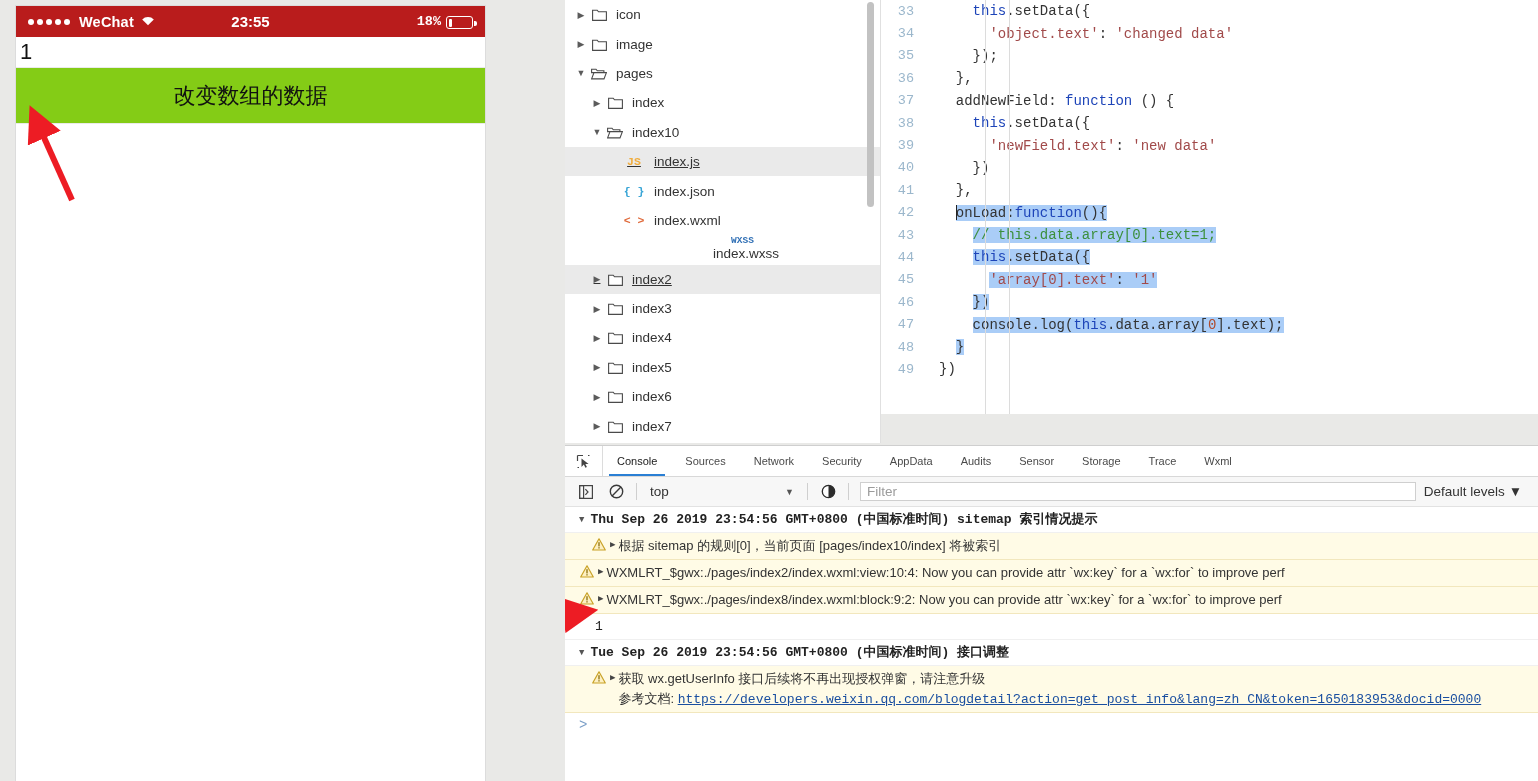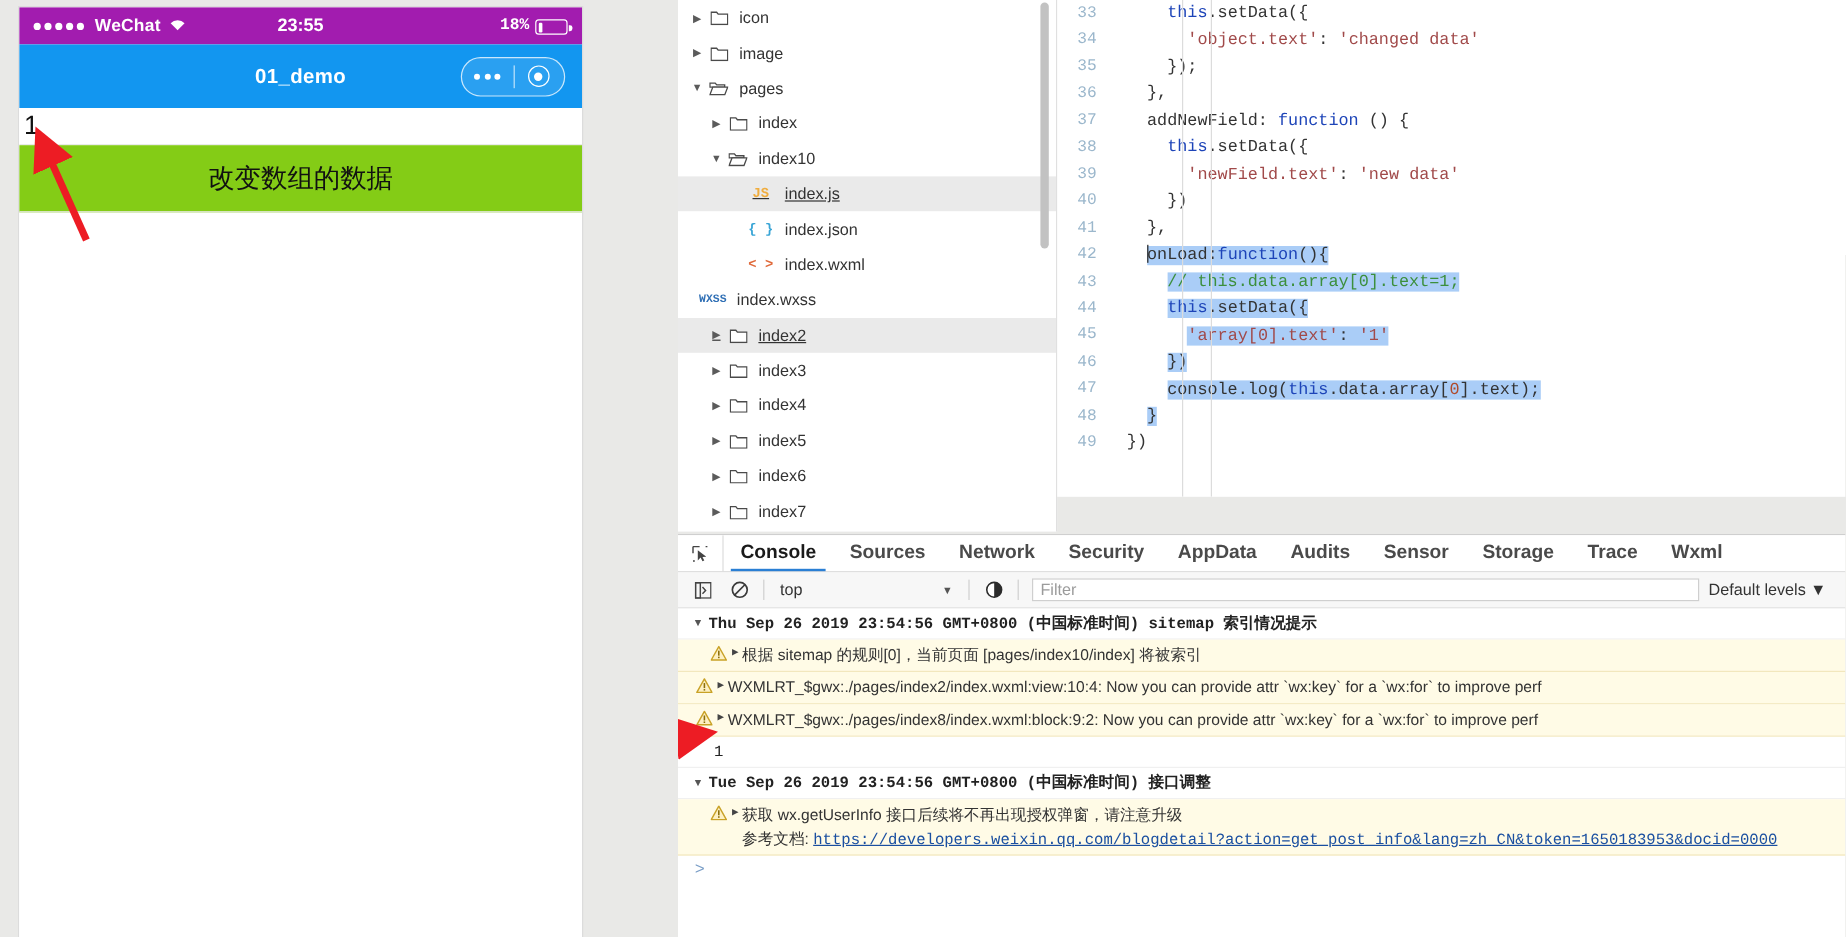--- a/index.html
+++ b/index.html
@@ -15,21 +15,21 @@
   #sim-panel{
     position:absolute; left:0; top:0; width:565px; height:781px;
     background:#e9e9e7;
   }
   #sim-device{
     position:absolute; left:16px; top:6px; width:469px; height:775px;
     background:#fff; overflow:hidden;
     box-shadow:0 0 0 1px #dcdcdc;
   }
   .sim-statusbar{
-    height:31px; background:#a21caf; color:#fff;
+    height:31px; background:#b91c1c; color:#fff;
     display:flex; align-items:center; padding:0 12px;
     font-size:14.5px; font-weight:bold; position:relative;
   }
   .sb-left{ display:flex; align-items:center; gap:5px; }
   .sb-dots{ display:flex; gap:3px; }
   .sb-dot{ width:6px; height:6px; border-radius:50%; background:#fff; }
   .sb-carrier{ margin-left:4px; letter-spacing:.2px; }
   .sb-wifi{ margin-left:2px; font-size:13px; }
   .sb-center{
     position:absolute; left:0; right:0; text-align:center;
@@ -155,22 +155,22 @@
   }
   #dt-tabs{
     height:31px; display:flex; align-items:stretch;
     border-bottom:1px solid #d8d8d8; background:#fff;
   }
   .dt-inspect{
     width:38px; display:flex; align-items:center; justify-content:center;
     border-right:1px solid #dcdcdc;
   }
   .dt-tab{
-    padding:0 14px; display:flex; align-items:center; font-size:16px;
-    color:#4a4a4a; position:relative;font-weight:bold;
+    padding:0 14px; display:flex; align-items:center; font-size:11px;
+    color:#4a4a4a; position:relative;
   }
   .dt-tab.active{ color:#1a1a1a; }
   .dt-tab.active::after{
     content:""; position:absolute; left:6px; right:6px; bottom:0;
     height:2.4px; background:#2a7fd4;
   }
   #dt-toolbar{
     height:30px; display:flex; align-items:center; gap:0;
     border-bottom:1px solid #e2e2e2; background:#f7f7f7;
     padding-left:6px;
@@ -251,38 +251,20 @@
         </div>
         <div class="sb-center">23:55</div>
         <div class="sb-right">
           <span>18%</span>
           <span class="sb-batt">
               <i class="sb-batt-fill" style="width: 18%;"></i>
             </span>
         </div>
       </div>
 
-      <div class="sim-navbar">
-        <div class="nav-title">01_demo</div>
-        <div class="nav-caps">
-          <div class="caps-half">
-            <span class="ellipsis">
-                <i></i>
-                <i></i>
-                <i></i>
-              </span>
-          </div>
-          <div class="sep"></div>
-          <div class="caps-half">
-            <span class="target">
-                <i></i>
-              </span>
-          </div>
-        </div>
-      </div>
 
       <div class="sim-body">
         <div class="sim-row value">1</div>
         <div class="sim-row btnrow">改变数组的数据</div>
       </div>
     </div>
 
     <svg id="arrow-sim">
       <defs>
         <marker id="ah1" markerWidth="6" markerHeight="6" refX="4.6" refY="3" orient="auto">
@@ -350,21 +332,21 @@
         <div class="tree-row" style="padding-left: 40px;">
           <span class="tw empty"></span>
           <span class="ext json">{ }</span>
           <span class="tlabel">index.json</span>
         </div>
         <div class="tree-row" style="padding-left: 40px;">
           <span class="tw empty"></span>
           <span class="ext wxml">&lt; &gt;</span>
           <span class="tlabel">index.wxml</span>
         </div>
-        <div class="tree-row" style="">
+        <div class="tree-row" style="padding-left: 40px; flex-direction: column;">
           <span class="tw empty"></span>
           <span class="ext wxss">WXSS</span>
           <span class="tlabel">index.wxss</span>
         </div>
         <div class="tree-row sel" style="padding-left: 24px;">
           <span class="tw">▶</span>
           <span class="ficon">
             <svg width="15" height="13" viewBox="0 0 15 13">
               <path d="M0.6 2.2 h4.6 l1.3 1.6 h7.9 v8.6 h-13.8 z" fill="#fff" stroke="#4a4a4a" stroke-width="1.1"></path>
             </svg>

